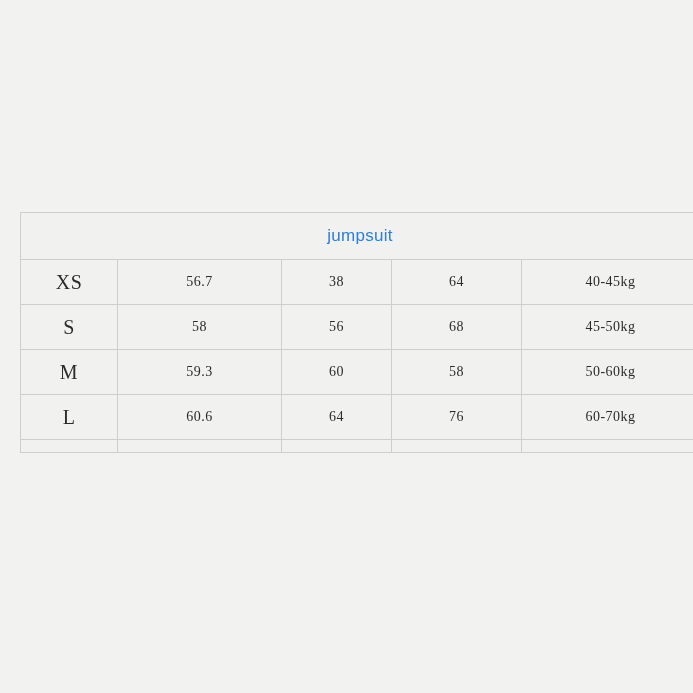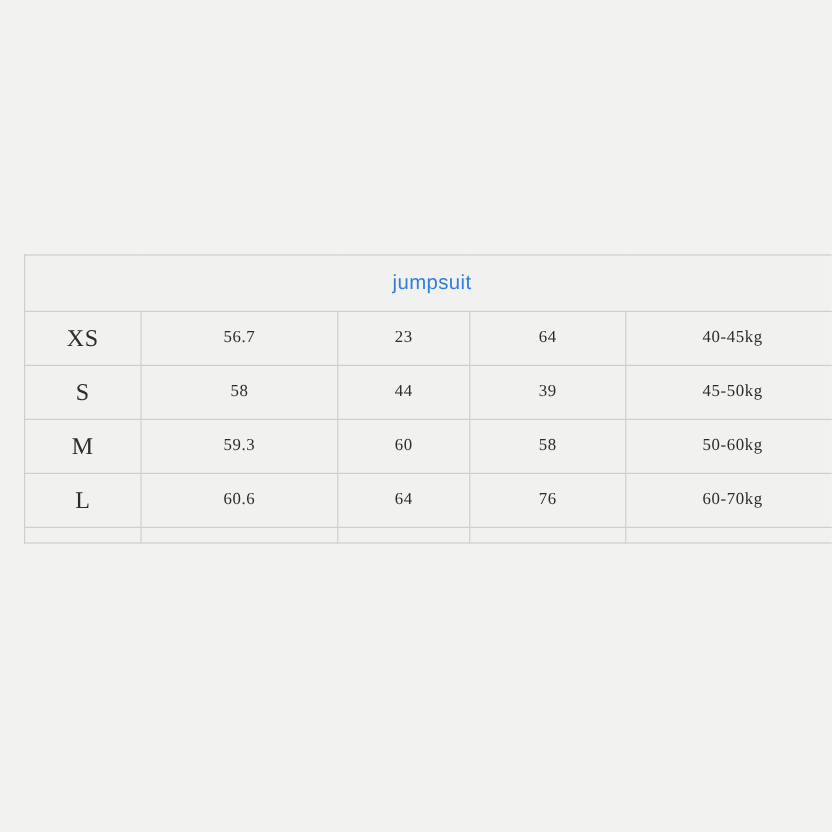--- a/index.html
+++ b/index.html
@@ -112,29 +112,29 @@
         <col class="col-hips">
         <col class="col-weight">
       </colgroup>
       <tbody>
         <tr>
           <td class="title-cell" colspan="5">jumpsuit</td>
         </tr>
         <tr class="data-row">
           <td class="size-col">XS</td>
           <td>56.7</td>
-          <td>23</td>
+          <td>38</td>
           <td>64</td>
           <td>40-45kg</td>
         </tr>
         <tr class="data-row">
           <td class="size-col">S</td>
           <td>58</td>
-          <td>44</td>
-          <td>39</td>
+          <td>56</td>
+          <td>68</td>
           <td>45-50kg</td>
         </tr>
         <tr class="data-row">
           <td class="size-col">M</td>
           <td>59.3</td>
           <td>60</td>
           <td>58</td>
           <td>50-60kg</td>
         </tr>
         <tr class="data-row">

